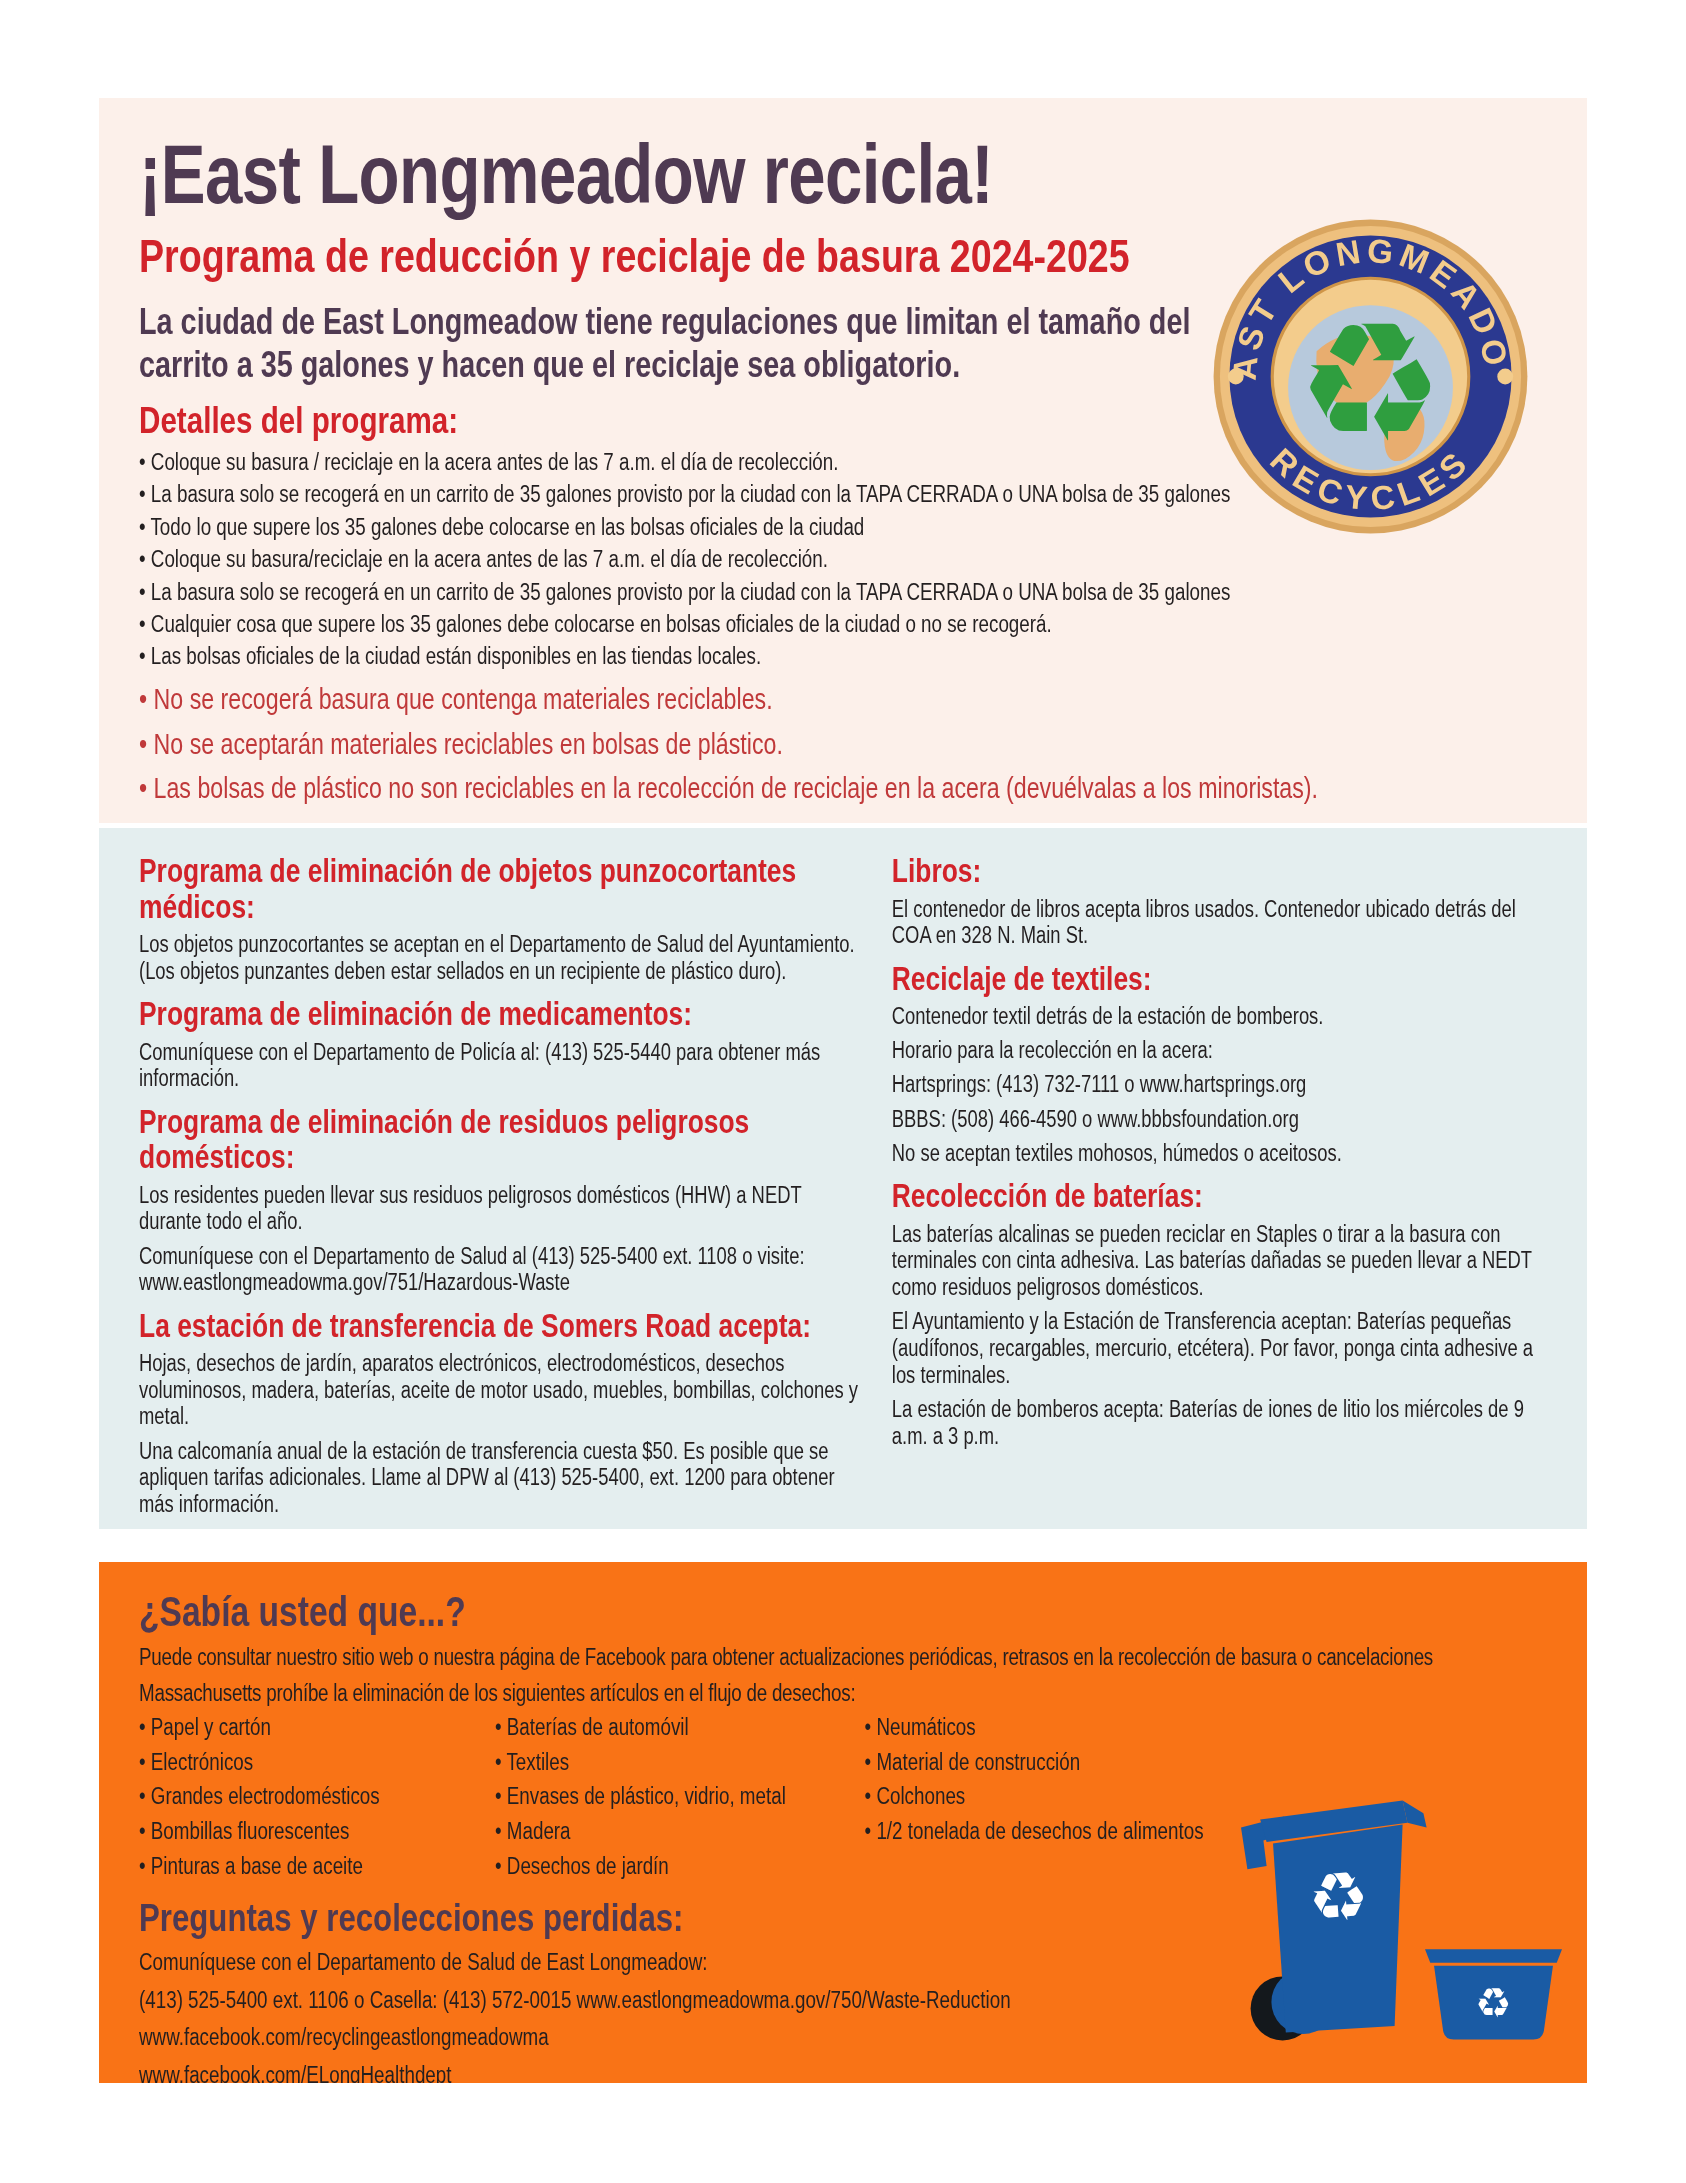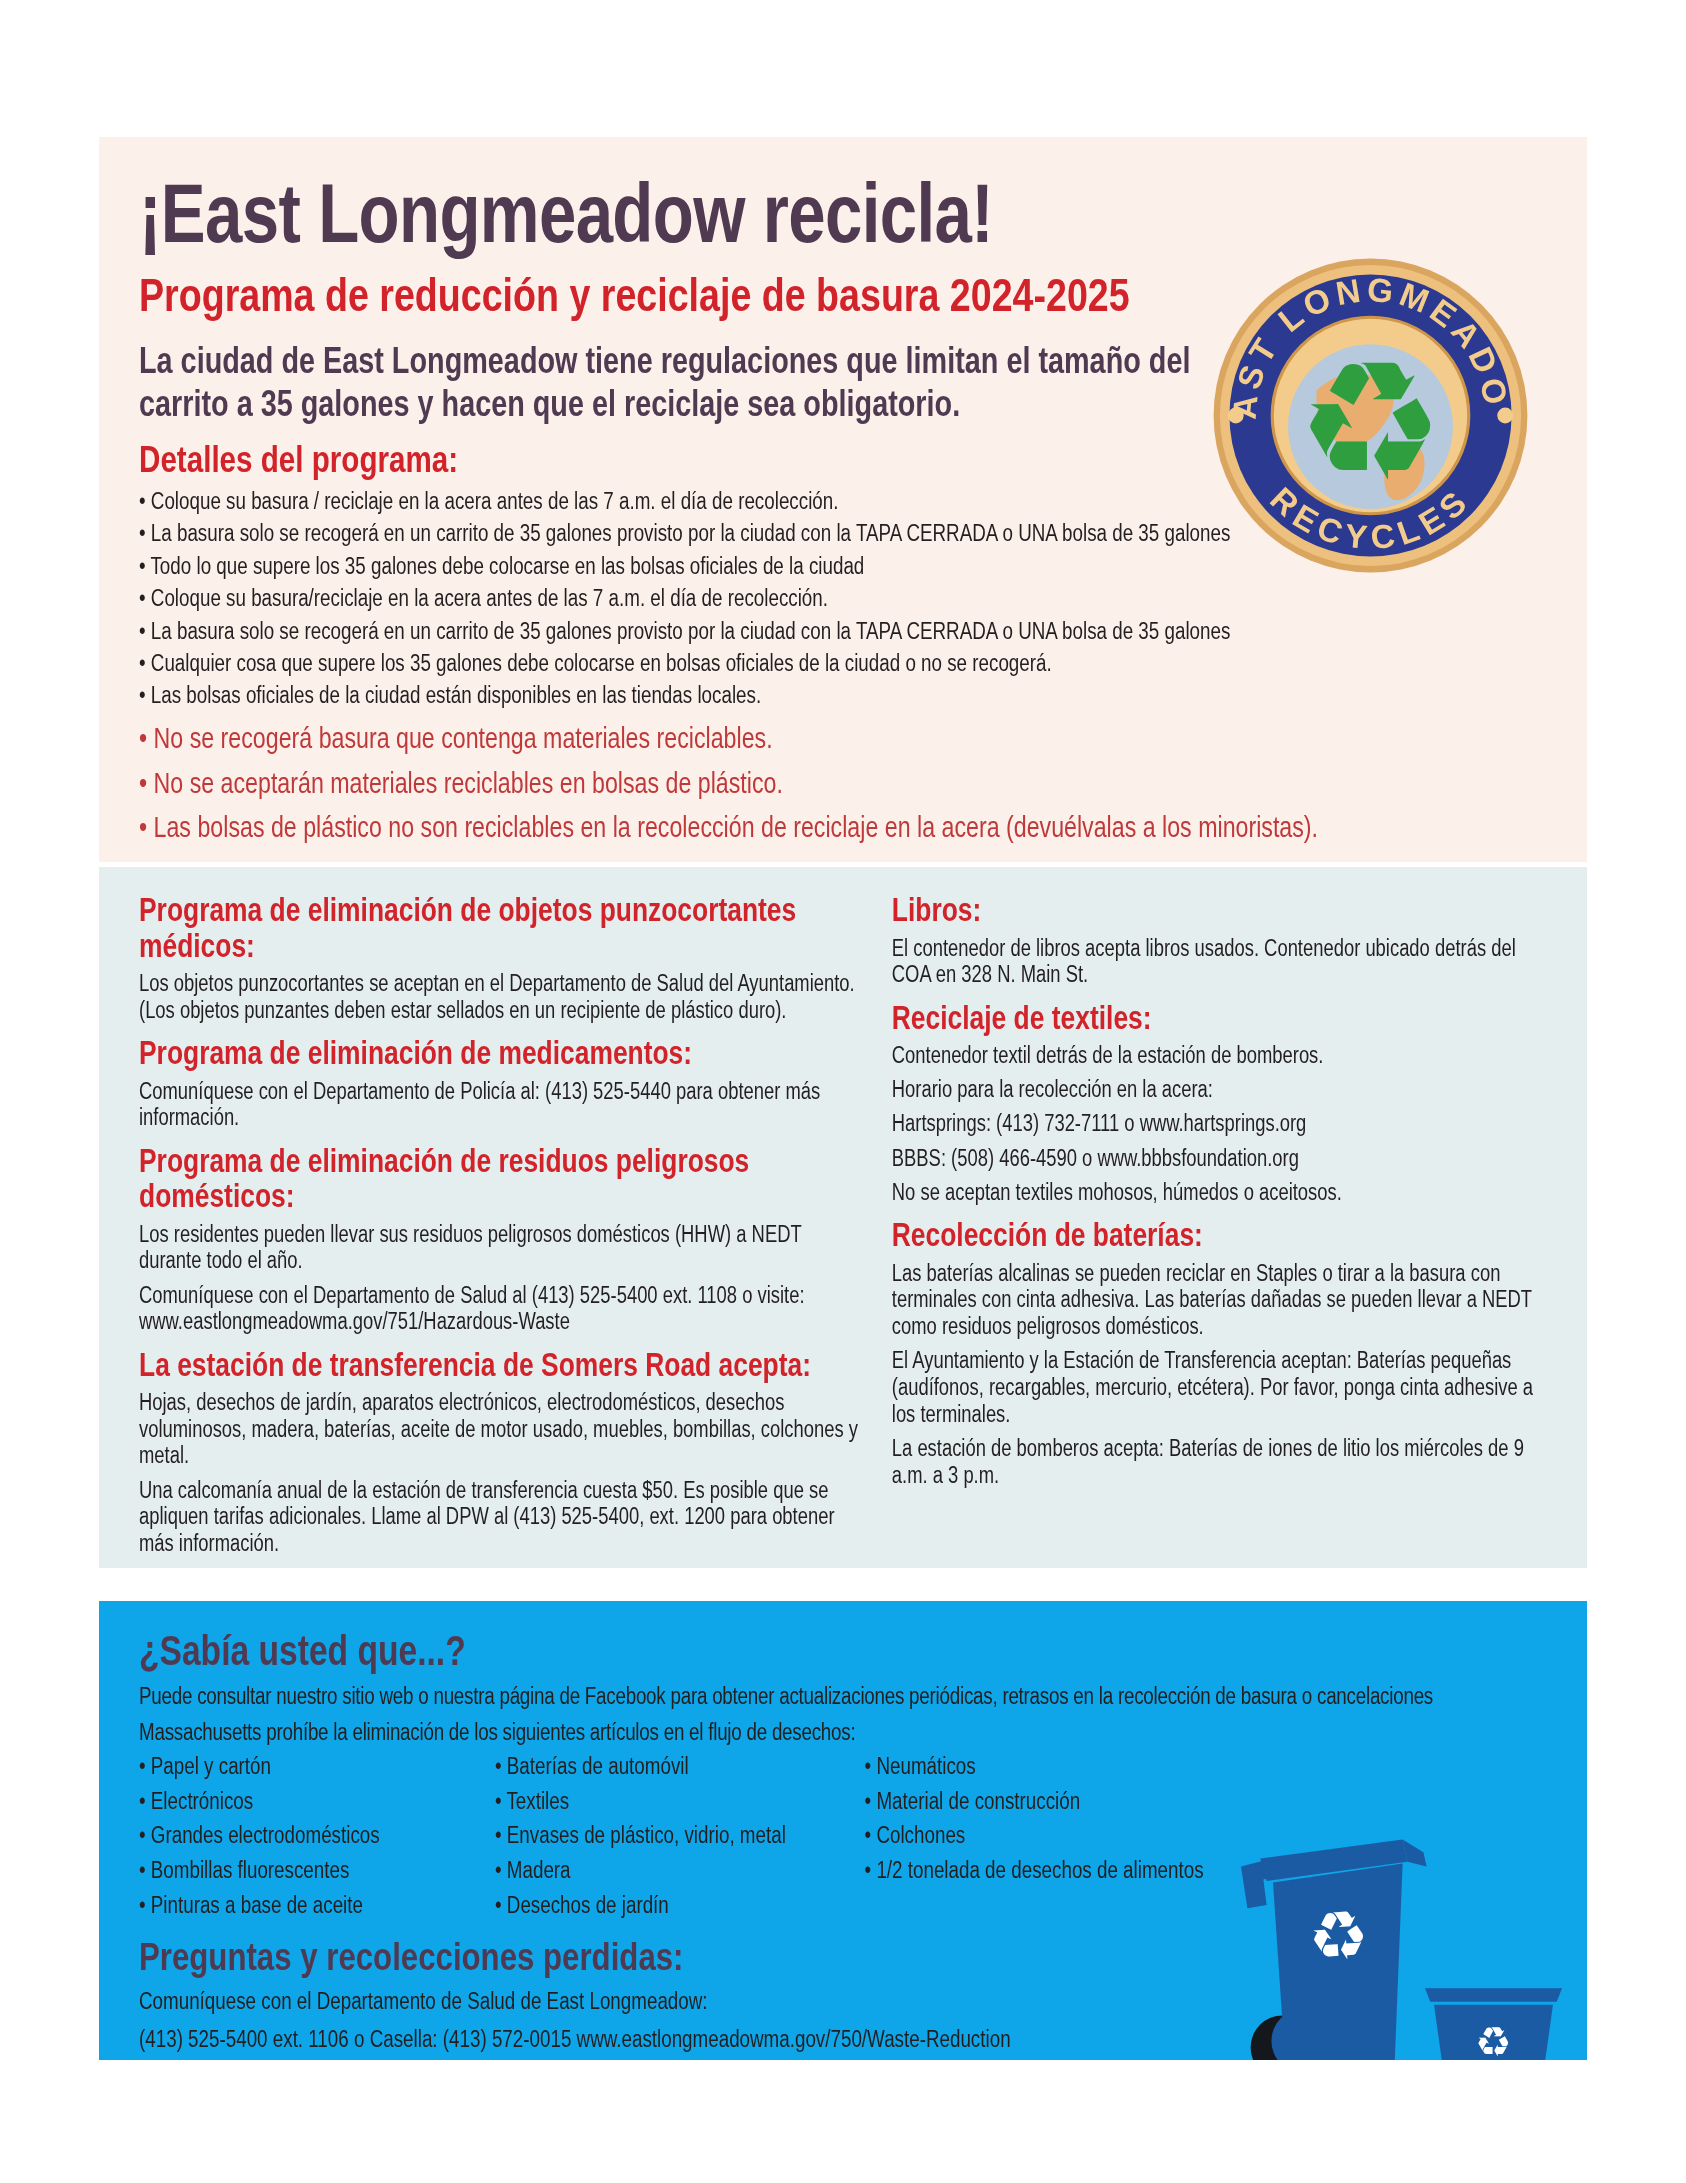--- a/index.html
+++ b/index.html
@@ -1,22 +1,22 @@
 <!DOCTYPE html>
 <html style="font-size:13.4px"><head>
 <meta charset="utf-8">
 <style>
   html,body{margin:0;padding:0;background:#ffffff;}
   body{width:1687px;height:2183px;position:relative;overflow:hidden;
        font-family:"Liberation Sans",sans-serif;color:#231f20;}
-  .page{position:absolute;inset:0;margin-top:39px;}
+  .page{position:absolute;inset:0;}
   section{position:absolute;left:99px;width:1488px;overflow:hidden;}
   #sec-top{top:98px;height:725px;background:#fcf0ea;}
   #sec-mid{top:828px;height:701px;background:#e4eeef;}
-  #sec-bottom{top:1562px;height:459px;background:#0ea5e9;}
+  #sec-bottom{top:1562px;height:521px;background:#f97316;}
   
   .cond{width:1860px;transform:scaleX(0.8);transform-origin:0 0;
         padding:23.5px 50px;box-sizing:border-box;}
   h1,h2,h3,p{margin:0;}
   .title{font-size:84px;line-height:1.05;color:#4f3a52;font-weight:bold;
          letter-spacing:-0.8px;margin-top:8.4px;}
   .subtitle{font-size:47px;line-height:1.1;color:#d2232a;font-weight:bold;margin-top:11.8px;}
   .intro{font-size:36px;line-height:1.2;color:#4f3a52;font-weight:bold;
          margin-top:18.5px;max-width:1344px;}
   .details-h{font-size:37px;line-height:1.1;color:#d2232a;font-weight:bold;margin:15px 0 6.7px;}

